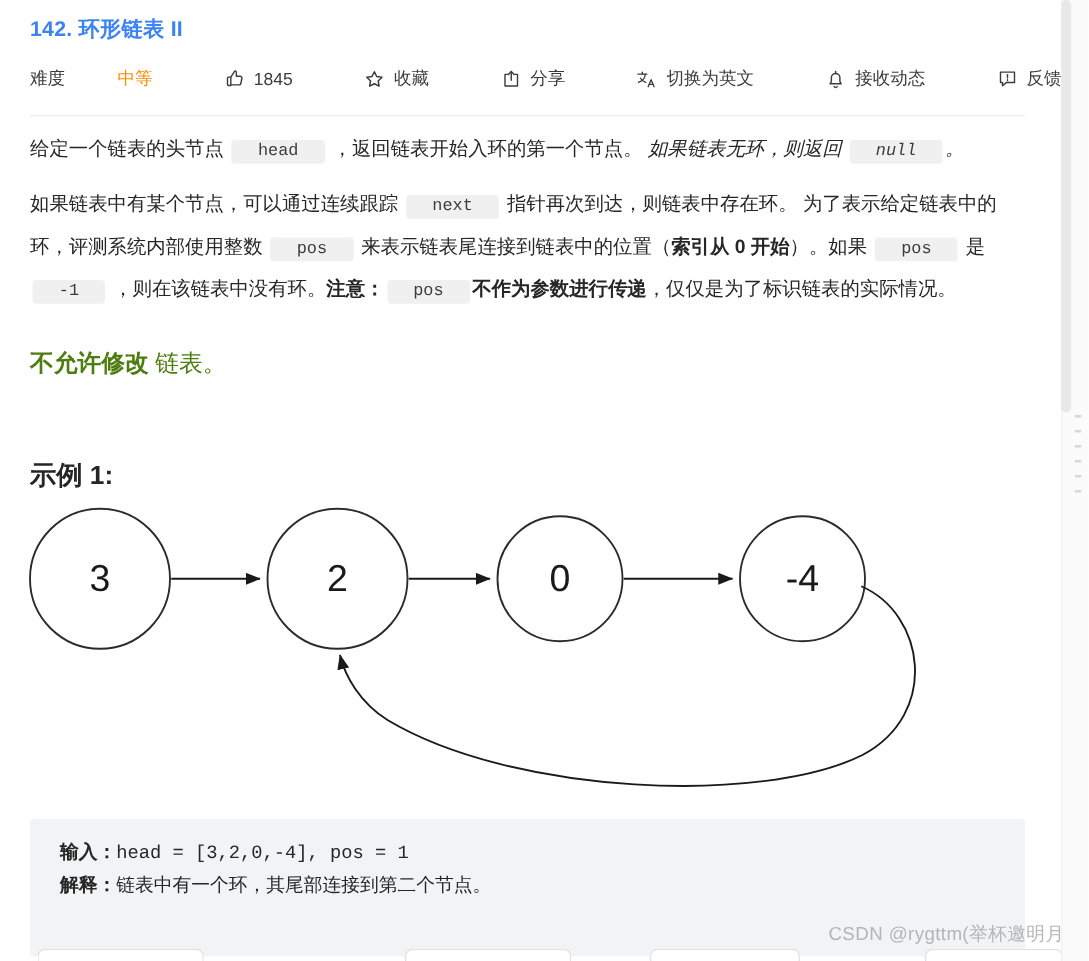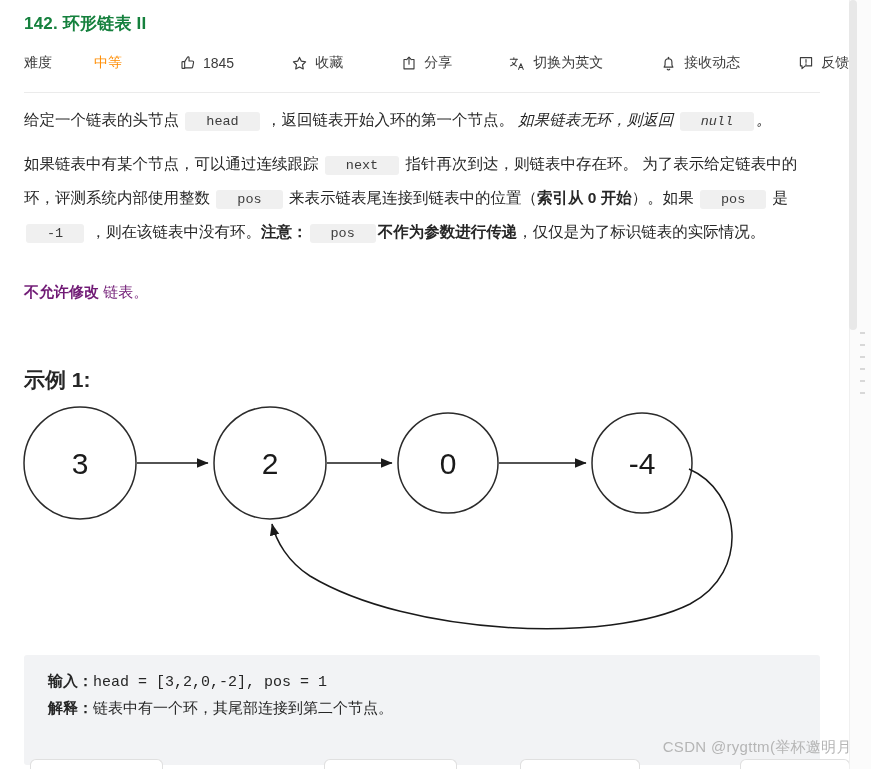--- a/index.html
+++ b/index.html
@@ -23,21 +23,21 @@
     overflow: hidden;
   }
 
   
   .title {
     position: absolute;
     left: 24px;
     top: 12px;
     font-size: 17px;
     font-weight: bold;
-    color: #15803d;
+    color: #3b82f6;
     letter-spacing: 0.2px;
     white-space: nowrap;
   }
   .meta-bar {
     position: absolute;
     left: 24px;
     top: 52px;
     display: flex;
     align-items: center;
     height: 22px;
@@ -100,23 +100,23 @@
     border-radius: 3px;
     margin: 0 2px;
   }
   .it { font-style: italic; }
   .bd { font-weight: bold; }
 
   .nomod {
     position: absolute;
     left: 24px;
     top: 278px;
-    font-size: 15px;
+    font-size: 19px;
     line-height: 28px;
-    color: #701a75;
+    color: #4d7c0f;
   }
 
   .example-label {
     position: absolute;
     left: 24px;
     top: 366px;
     font-size: 21px;
     font-weight: bold;
     color: #262626;
   }
@@ -350,21 +350,21 @@
 
       <line x1="127" y1="67" x2="198" y2="67" stroke="#1a1a1a" stroke-width="1.5" marker-end="url(#arw)"></line>
       <line x1="317" y1="67" x2="382" y2="67" stroke="#1a1a1a" stroke-width="1.5" marker-end="url(#arw)"></line>
       <line x1="489" y1="67" x2="576" y2="67" stroke="#1a1a1a" stroke-width="1.5" marker-end="url(#arw)"></line>
 
       <path d="M 679 73 C 730 95, 742 175, 680 208 C 600 248, 400 240, 300 180 C 278 166, 266 145, 262 128" stroke="#1a1a1a" stroke-width="1.5" fill="none" marker-end="url(#arw)"></path>
     </svg>
   </div>
 
   <div class="codeblock">
-    <div class="codeline"><span class="k">输入：</span><span>head = [3,2,0,-2], pos = 1</span></div>
+    <div class="codeline"><span class="k">输入：</span><span>head = [3,2,0,-4], pos = 1</span></div>
     <div class="codeline"><span class="k">解释：</span><span>链表中有一个环，其尾部连接到第二个节点。</span></div>
   </div>
 
   <div class="watermark">CSDN @rygttm(举杯邀明月)</div>
 
   <div class="btn-row">
     <div class="btn-ghost" style="left:30px;  width:133px;"></div>
     <div class="btn-ghost" style="left:324px; width:133px;"></div>
     <div class="btn-ghost" style="left:520px; width:120px;"></div>
     <div class="btn-ghost" style="left:740px; width:110px;"></div>

